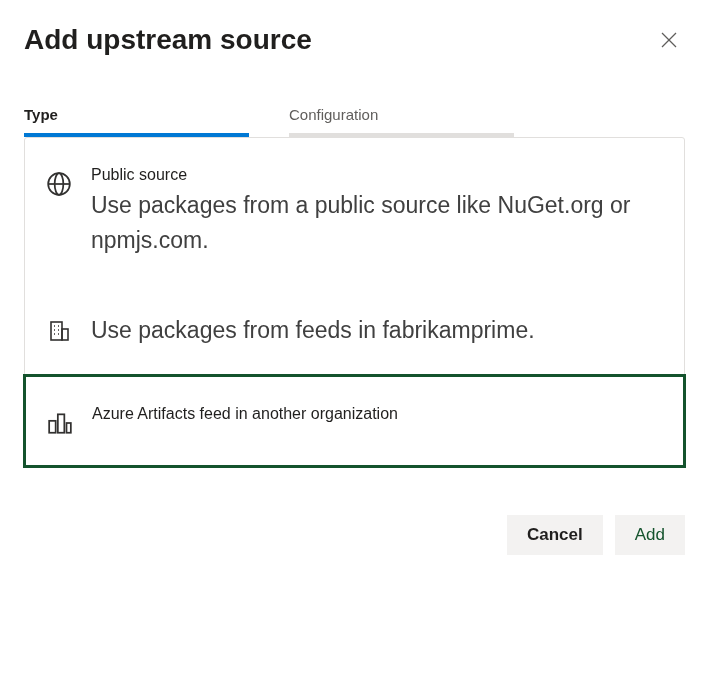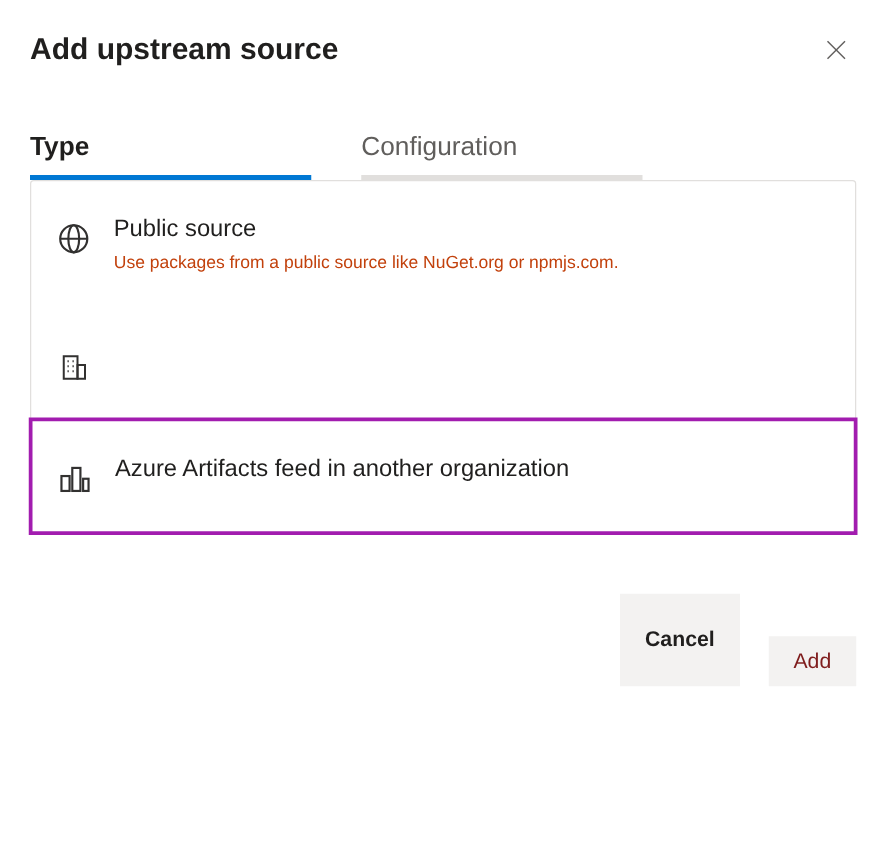--- a/index.html
+++ b/index.html
@@ -15,21 +15,21 @@
       padding: 24px;
       color: #323130;
     }
     .header {
       display: flex;
       justify-content: space-between;
       align-items: center;
       margin-bottom: 40px;
     }
     .title {
-      font-size: 24px;
+      font-size: 28px;
       font-weight: 600;
       color: #201f1e;
     }
     .close-btn {
       background: none;
       border: none;
       cursor: pointer;
       padding: 8px;
       display: flex;
       align-items: center;
@@ -38,21 +38,21 @@
     .close-btn svg {
       width: 16px;
       height: 16px;
     }
     .tabs {
       display: flex;
       margin-bottom: 0;
     }
     .tab {
       padding: 10px 0;
-      font-size: 21px;
+      font-size: 15px;
       cursor: pointer;
       width: 225px;
       border-bottom: 4px solid transparent;
     }
     .tab.active {
       font-weight: 600;
       color: #201f1e;
       border-bottom-color: #0078d4;
     }
     .tab.inactive {
@@ -67,71 +67,70 @@
       background: #fff;
     }
     .option {
       display: flex;
       align-items: flex-start;
       padding: 28px 36px 28px 20px;
       gap: 18px;
       cursor: pointer;
     }
     .option.highlighted {
-      border: 3px solid #a21caf;
+      border: 3px solid #14532d;
       margin: -2px;
       position: relative;
       z-index: 1;
     }
     .option-icon {
       flex-shrink: 0;
       width: 28px;
       height: 28px;
       display: flex;
       align-items: center;
       justify-content: center;
       margin-top: 4px;
     }
     .option-text {
       flex: 1;
     }
     .option-title {
-      font-size: 19px;
+      font-size: 16px;
       font-weight: 400;
       color: #201f1e;
       margin-bottom: 4px;
     }
     .option-desc {
-      font-size: 14px;
-      color: #c2410c;
+      font-size: 23px;
+      color: #404040;
       line-height: 1.5;
     }
     .footer {
       display: flex;
       justify-content: flex-end;
-      gap: 23px;
+      gap: 12px;
       margin-top: 48px;
       padding-right: 0;
     }
     .btn {
       padding: 10px 20px;
       font-size: 17px;
       border: none;
       cursor: pointer;
       font-family: inherit;
     }
     .btn-cancel {
       background: #f3f2f1;
       color: #201f1e;
       font-weight: 600;
     }
     .btn-add {
       background: #f3f2f1;
-      color: #7f1d1d;
-      margin-top: 34px;
+      color: #14532d;
     }
   </style>
 </head>
 <body>
 
 <div class="header">
   <h1 class="title">Add upstream source</h1>
   <button class="close-btn">
     <svg viewBox="0 0 16 16" fill="none" stroke="#605e5c" stroke-width="1.2">
       <line x1="1" y1="1" x2="15" y2="15"></line>
@@ -168,20 +167,21 @@
         <rect x="15" y="10" width="6" height="11"></rect>
         <line x1="7" y1="7" x2="8" y2="7"></line>
         <line x1="11" y1="7" x2="12" y2="7"></line>
         <line x1="7" y1="11" x2="8" y2="11"></line>
         <line x1="11" y1="11" x2="12" y2="11"></line>
         <line x1="7" y1="15" x2="8" y2="15"></line>
         <line x1="11" y1="15" x2="12" y2="15"></line>
       </svg>
     </div>
     <div class="option-text">
+      <div class="option-desc">Use packages from feeds in fabrikamprime.</div>
     </div>
   </div>
 
   <div class="option highlighted">
     <div class="option-icon">
       <svg width="26" height="26" viewBox="0 0 24 24" fill="none" stroke="#323130" stroke-width="1.6">
         <rect x="2" y="10" width="6" height="11"></rect>
         <rect x="10" y="4" width="6" height="17"></rect>
         <rect x="18" y="12" width="4" height="9"></rect>
       </svg>

